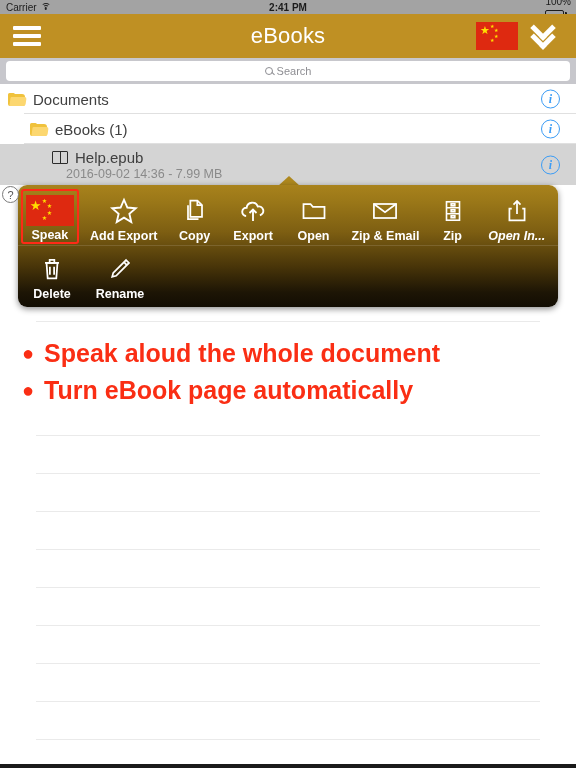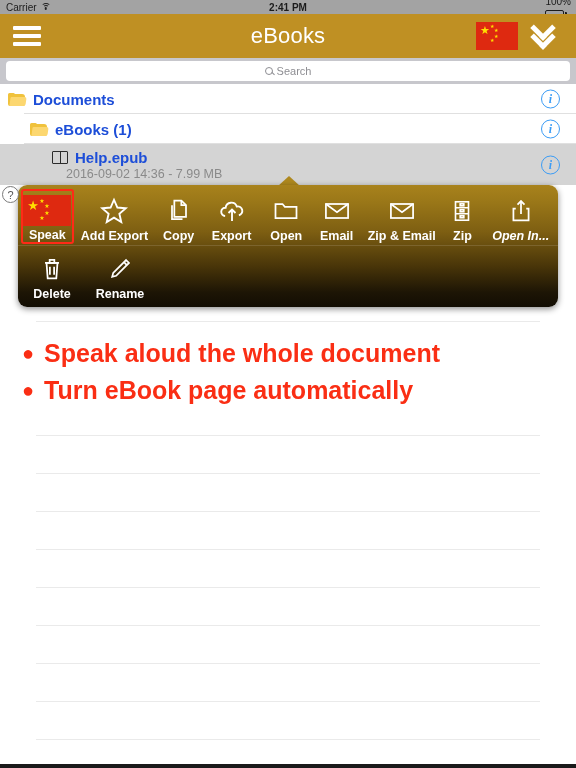--- a/index.html
+++ b/index.html
@@ -86,21 +86,21 @@
   .folder-icon { width:17px; height:13px; position:relative; flex:none; }
   .folder-icon .back { position:absolute; left:0; top:1px; width:17px; height:12px;
       background:#f0c23c; border-radius:1.5px 3px 2px 2px; }
   .folder-icon .tab  { position:absolute; left:0; top:0px; width:7px; height:3px;
       background:#f0c23c; border-radius:1.5px 1.5px 0 0; }
   .folder-icon .front{ position:absolute; left:1.5px; top:4px; width:16px; height:9px;
       background:#fcd770; border-radius:1px 2px 2px 1px; transform:skewX(-8deg); }
   .book-icon { width:16px; height:13px; position:relative; flex:none; }
   .book-icon .bk { position:absolute; inset:0; border:1.4px solid #2b2b2b; border-radius:1px; }
   .book-icon .spine { position:absolute; left:50%; top:0; width:1.4px; height:13px; background:#2b2b2b; }
-  .rowtext { font-size:15px; color:#1d4ed8; font-weight:700; }
+  .rowtext { font-size:15px; color:#404040; font-weight:400; }
   .rowsub { font-size:12.5px; color:#8a8a8a; margin-top:1px; }
   .info-icon {
     position:absolute; right:16px; top:50%; transform:translateY(-50%);
     width:19px; height:19px; border:1.6px solid #3b9cf5; border-radius:50%;
     color:#3b9cf5; font-size:12px; font-style:italic; font-family:"Liberation Serif", serif;
     display:flex; align-items:center; justify-content:center; cursor:pointer; font-weight:700;
   }
 
   
   .popover {
@@ -324,29 +324,20 @@
 
       <div class="mi" style="width:58px;">
         <span class="glyph">
           <svg class="ic" width="28" height="28" viewBox="0 0 24 24">
             <path d="M3 18V6h6l2 2.4h10V18z"></path>
           </svg>
         </span>
         <span class="lbl">Open</span>
       </div>
 
-      <div class="mi" style="width:58px;">
-        <span class="glyph">
-          <svg class="ic" width="28" height="28" viewBox="0 0 24 24">
-            <rect x="2.5" y="6" width="19" height="12"></rect>
-            <path d="M2.5 6l9.5 7 9.5-7"></path>
-          </svg>
-        </span>
-        <span class="lbl">Email</span>
-      </div>
 
       <div class="mi" style="width:92px;">
         <span class="glyph">
           <svg class="ic" width="28" height="28" viewBox="0 0 24 24">
             <rect x="2.5" y="6" width="19" height="12"></rect>
             <path d="M2.5 6l9.5 7 9.5-7"></path>
           </svg>
         </span>
         <span class="lbl">Zip &amp; Email</span>
       </div>

